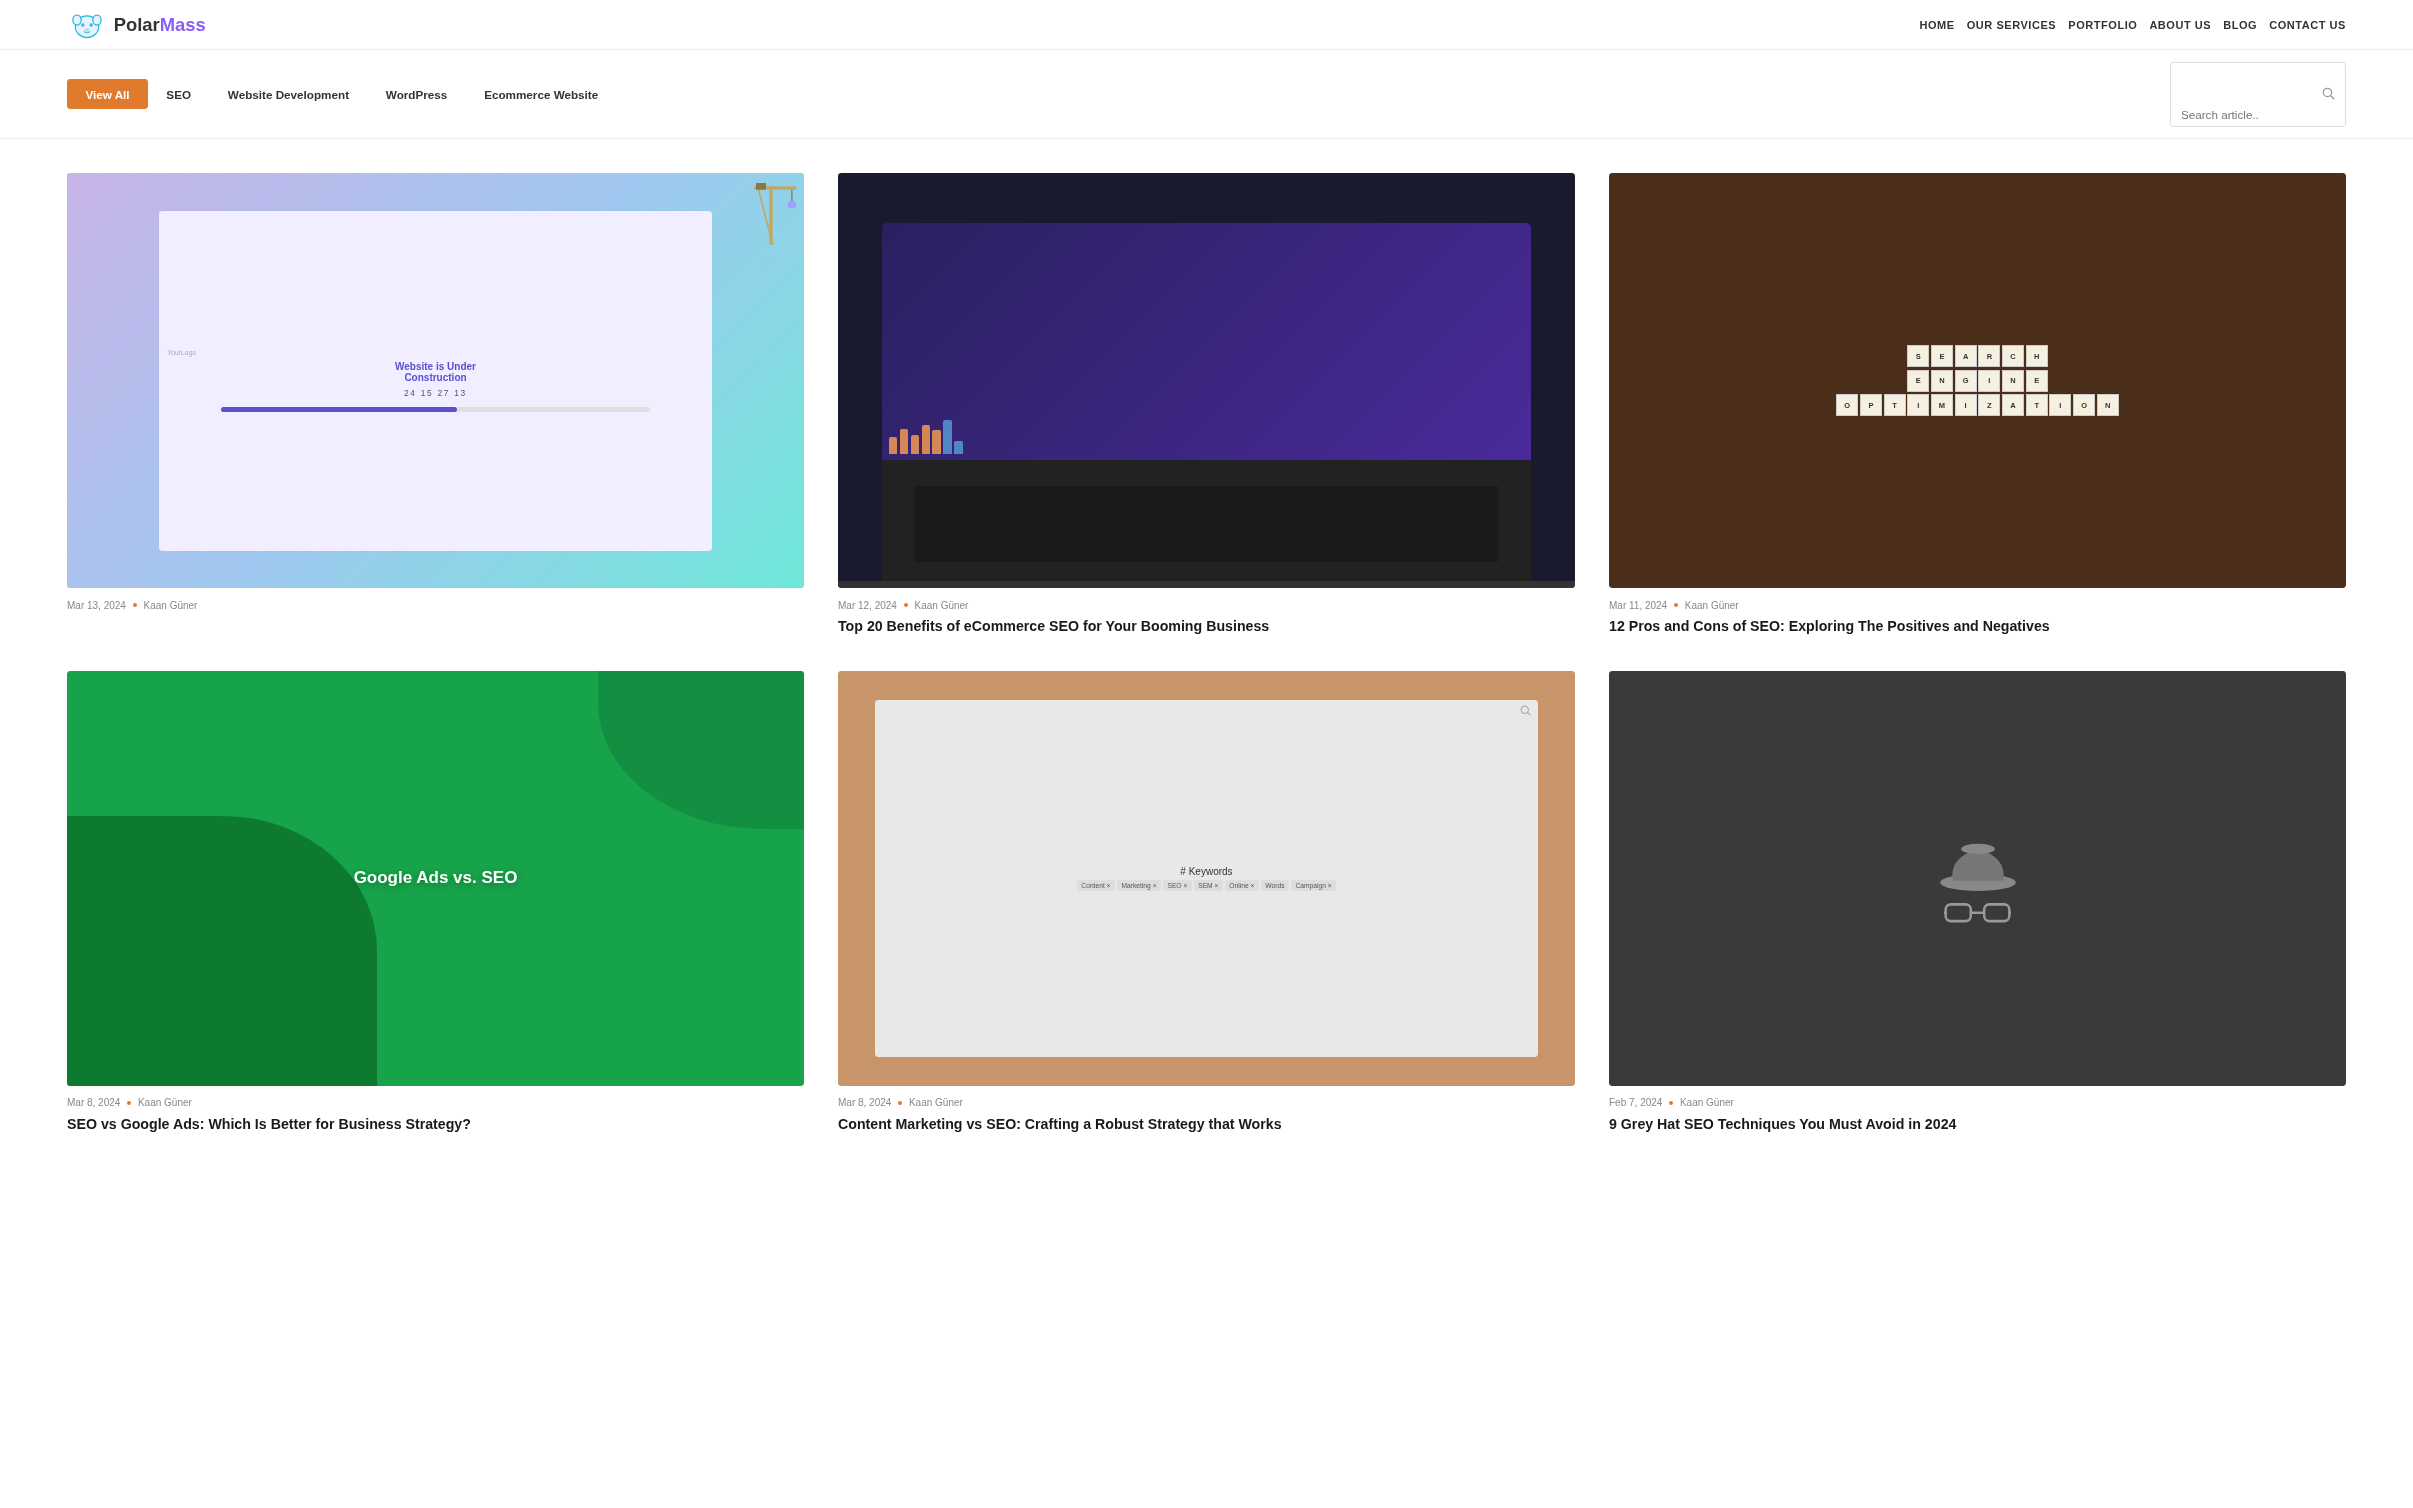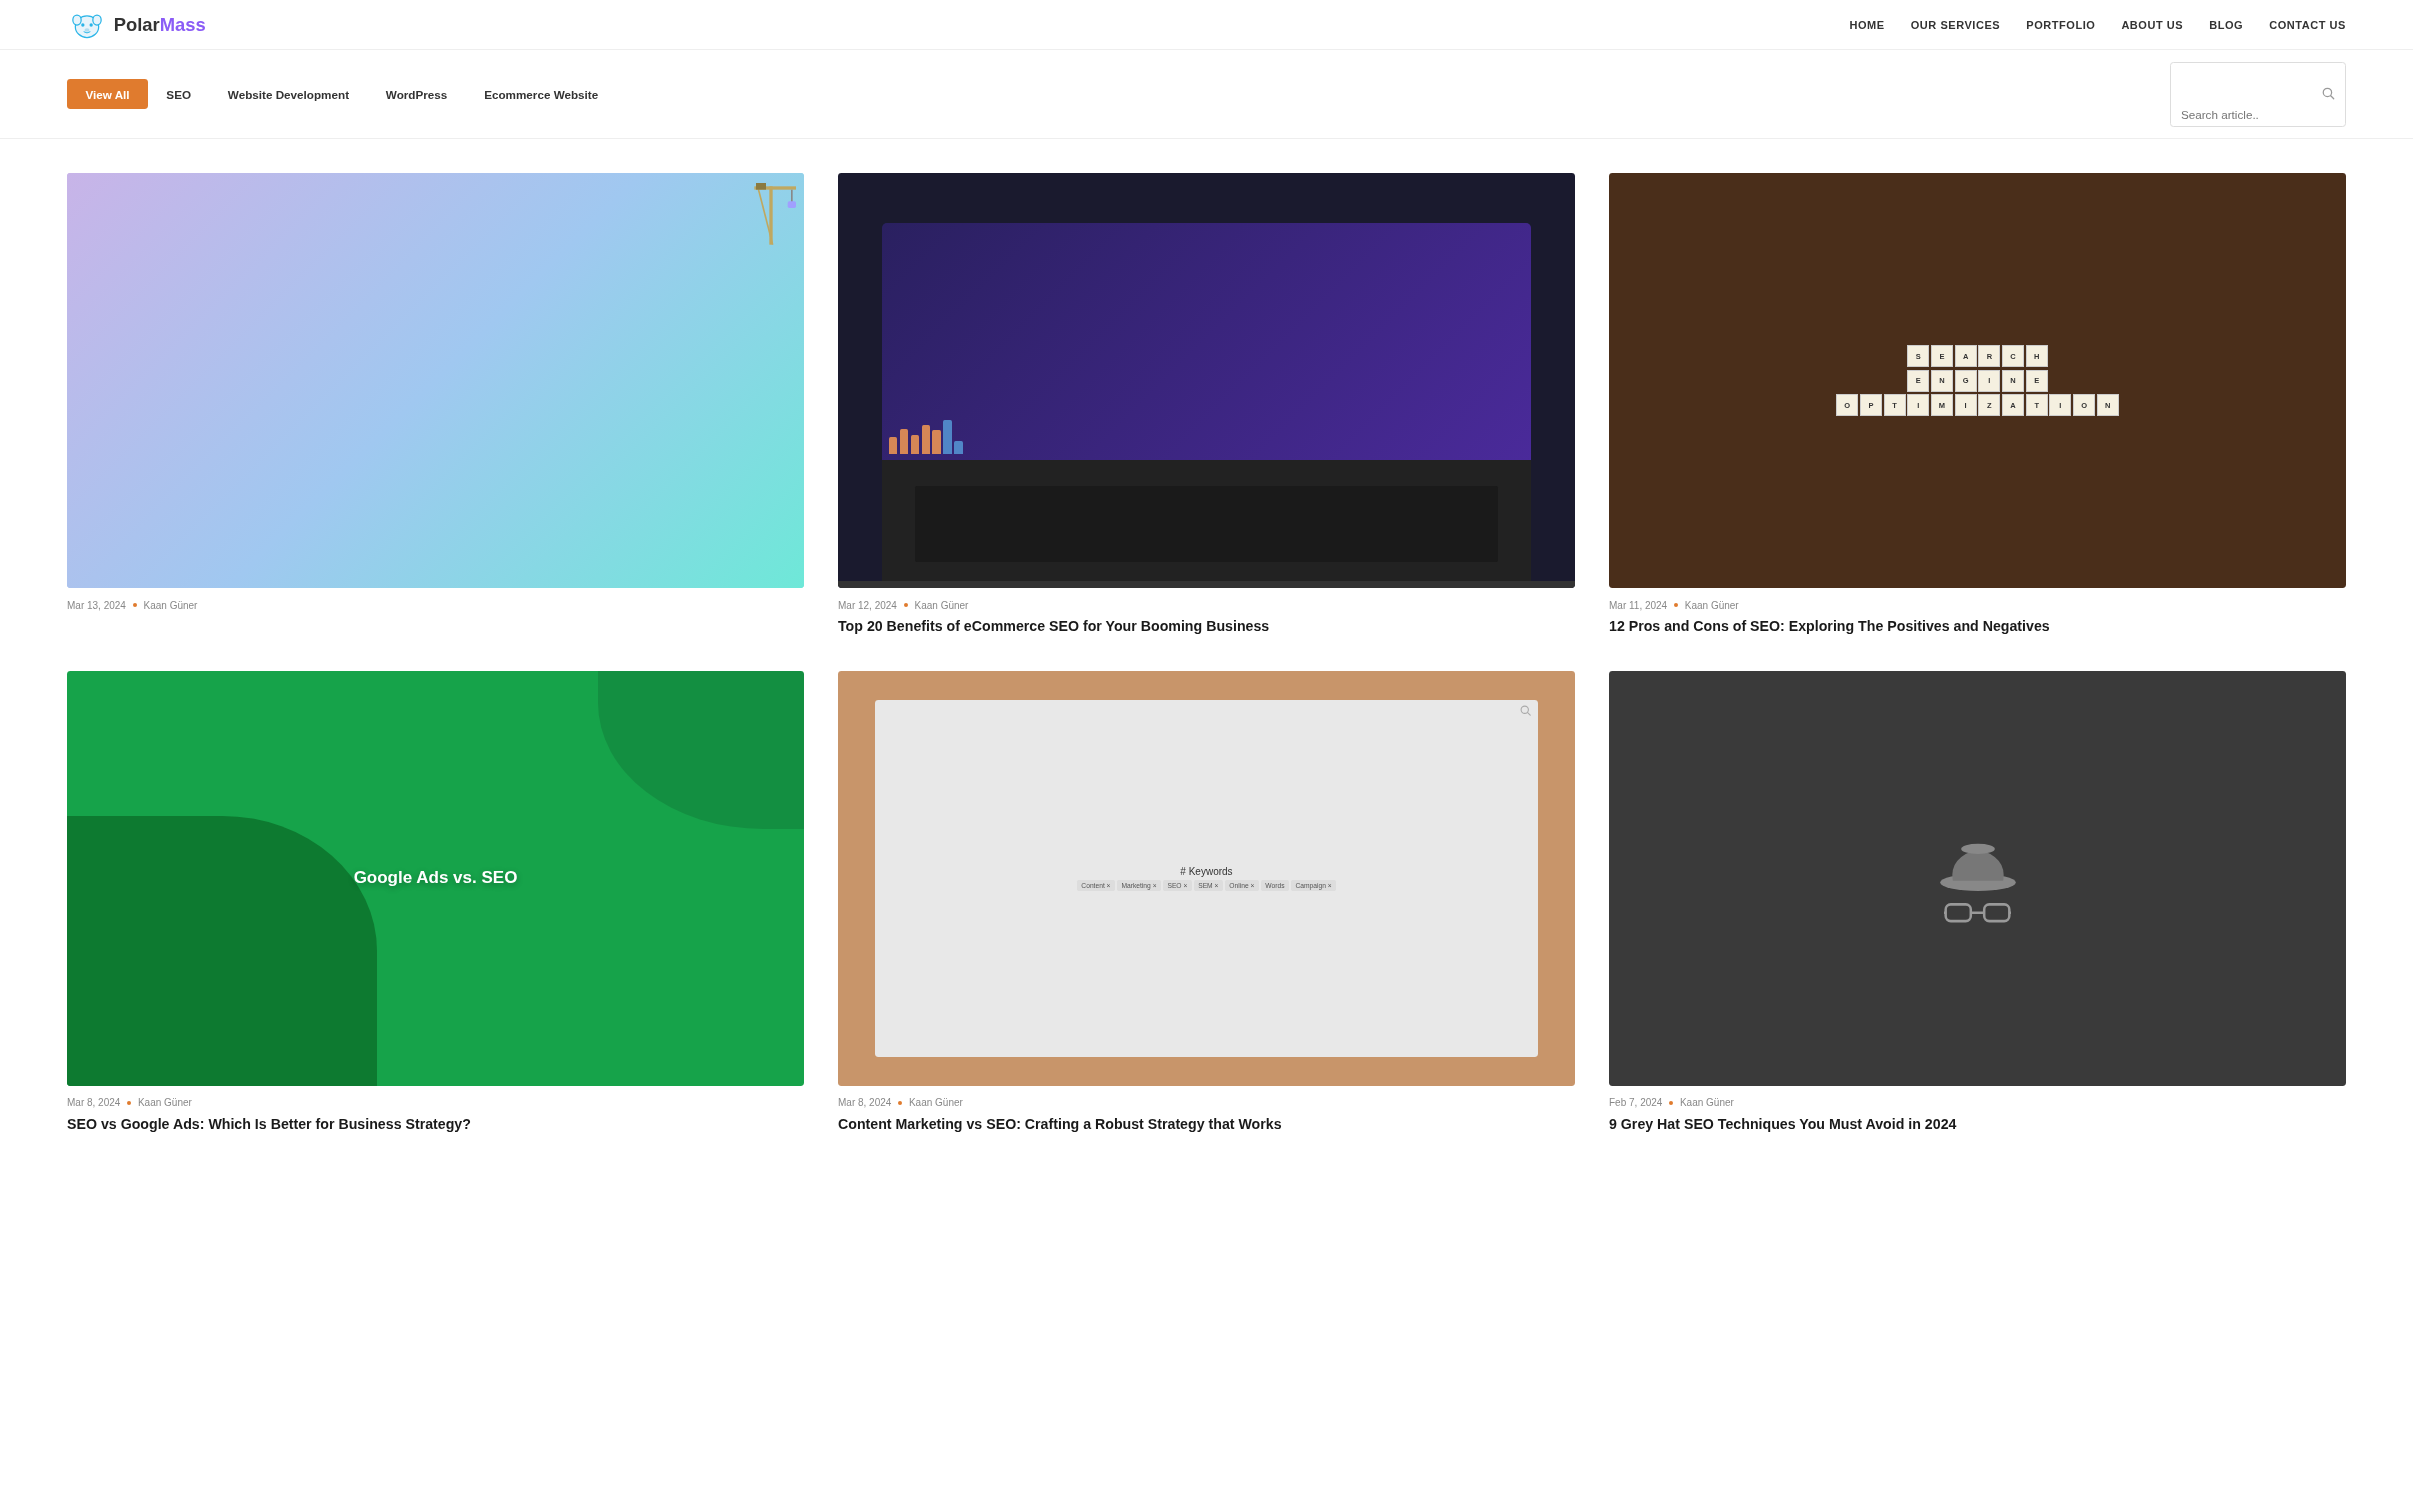--- a/index.html
+++ b/index.html
@@ -25,21 +25,21 @@
       width: 40px;
       height: 34px;
     }
     .logo-text {
       font-size: 18.4px;
       font-weight: 700;
     }
     .logo-text span { color: #8b5cf6; }
     .nav-links {
       display: flex;
-      gap: 26px;
+      gap: 12px;
       list-style: none;
     }
     .nav-links a {
       text-decoration: none;
       font-size: 11px;
       font-weight: 600;
       color: #333;
       letter-spacing: 0.05em;
     }
 
@@ -218,20 +218,28 @@
       <line x1="10.5" y1="10.5" x2="14" y2="14" stroke="#999" stroke-width="1.5" stroke-linecap="round"></line>
     </svg>
   </div>
 </div>
 
 <div class="article-grid">
 
   <div class="article-card">
     <div class="article-thumb thumb-construction">
       <div style="width:100%;height:100%;background:linear-gradient(135deg,#c8b4e8 0%,#a0c8f0 50%,#6ee8d8 100%);display:flex;align-items:center;justify-content:center;position:relative;">
+        <div class="thumb-construction-inner">
+          <span class="logo-badge">YourLogo</span>
+          <span class="under-text">Website is Under<br>Construction</span>
+          <span class="timer">24  15  27  13</span>
+          <div style="width:80%;height:5px;background:#e0e0e0;border-radius:2.5px;margin-top:3.4px;">
+            <div style="width:55%;height:100%;background:#5a4fcf;border-radius:2.5px;"></div>
+          </div>
+        </div>
 
         <svg style="position:absolute;right:8.4px;top:4.2px;" width="50" height="75" viewBox="0 0 60 90" fill="none">
           <rect x="28" y="10" width="4" height="70" fill="#c0a860"></rect>
           <rect x="10" y="10" width="55" height="4" fill="#c0a860"></rect>
           <line x1="14" y1="10" x2="32" y2="80" stroke="#c0a860" stroke-width="2"></line>
           <rect x="12" y="6" width="12" height="8" fill="#8b7a40"></rect>
           <line x1="55" y1="14" x2="55" y2="30" stroke="#888" stroke-width="2"></line>
           <rect x="50" y="28" width="10" height="8" fill="#a0a0ff" rx="2"></rect>
         </svg>
       </div>

